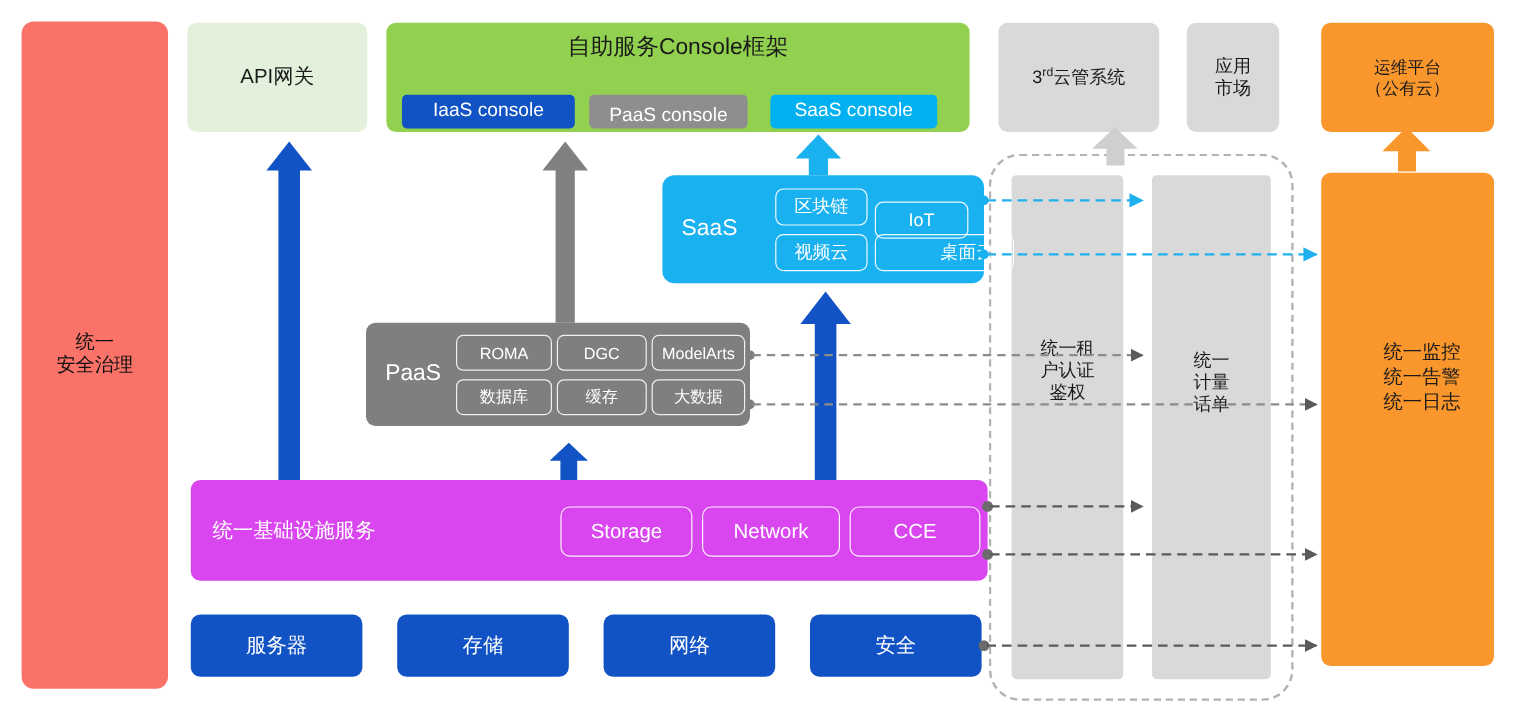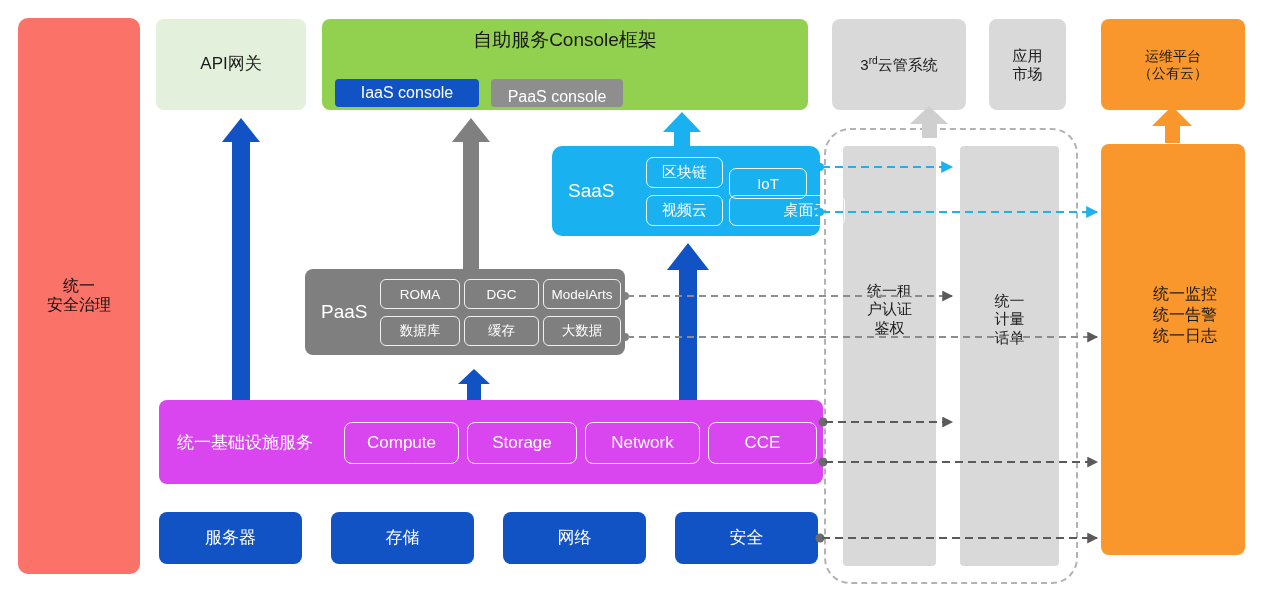--- a/index.html
+++ b/index.html
@@ -70,20 +70,23 @@
   </div>
 
   <div class="box console-frame" style="left:322px;top:19px;width:486px;height:91px;display:block;text-decoration:underline;">
     <div class="console-title">自助服务Console框架</div>
     <div class="console-chip chip-iaas" style="left:13px;top:60px;width:144px;">
       <span>IaaS console</span>
     </div>
     <div class="console-chip chip-paas" style="left:169px;top:60px;width:132px;">
       <span>PaaS console</span>
     </div>
+    <div class="console-chip chip-saas" style="left:320px;top:60px;width:139px;">
+      <span>SaaS console</span>
+    </div>
   </div>
 
   <div class="box gray-box" style="left:832px;top:19px;width:134px;height:91px;">
     <span><span>3</span><sup>rd</sup><span>云管系统</span></span>
   </div>
 
   <div class="box gray-box" style="left:989px;top:19px;width:77px;height:91px;flex-direction:column;">
     <span>应用</span>
     <span>市场</span>
   </div>
@@ -149,23 +152,20 @@
     <div class="paas-chip" style="left:159px;top:47px;width:73px;height:28px;">
       <span>缓存</span>
     </div>
     <div class="paas-chip" style="left:238px;top:47px;width:76px;height:28px;">
       <span>大数据</span>
     </div>
   </div>
 
   <div class="infra-bar" style="position:absolute;left:159px;top:400px;width:664px;height:84px;">
     <div class="infra-label">统一基础设施服务</div>
-    <div class="infra-chip" style="left:185px;top:22px;width:113px;height:40px;">
-      <span>Compute</span>
-    </div>
     <div class="infra-chip" style="left:308px;top:22px;width:108px;height:40px;">
       <span>Storage</span>
     </div>
     <div class="infra-chip" style="left:426px;top:22px;width:113px;height:40px;">
       <span>Network</span>
     </div>
     <div class="infra-chip" style="left:549px;top:22px;width:107px;height:40px;">
       <span>CCE</span>
     </div>
   </div>

